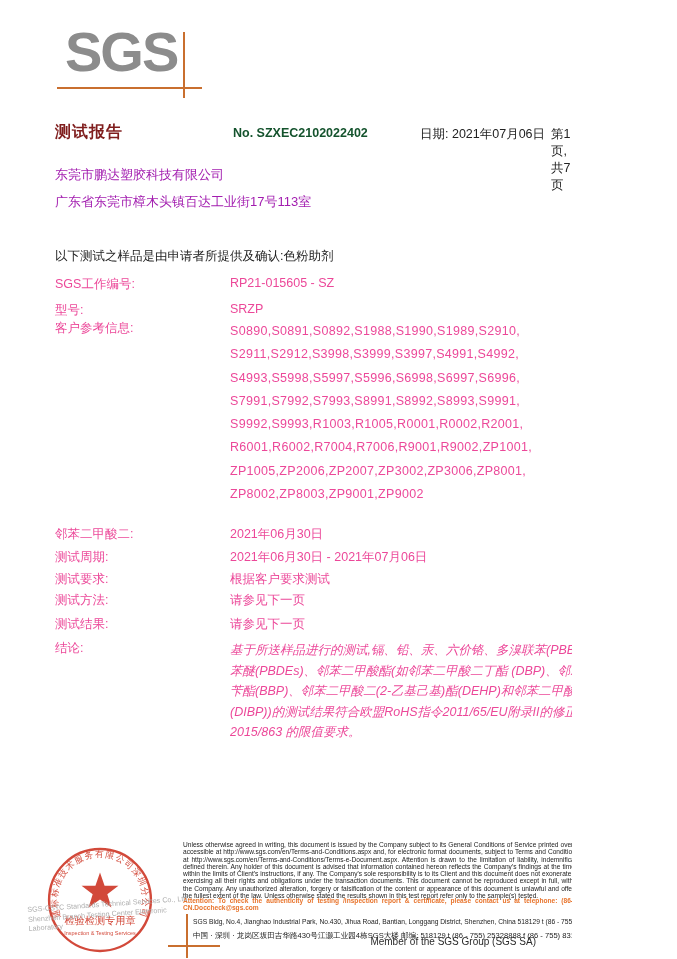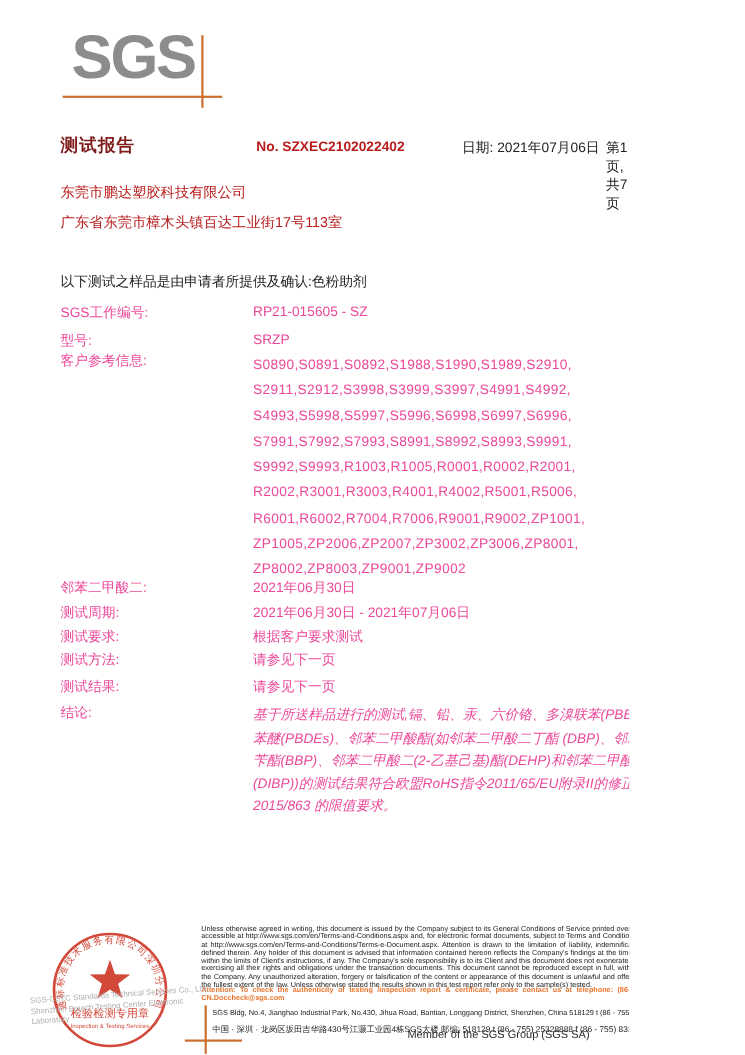--- a/index.html
+++ b/index.html
@@ -20,26 +20,26 @@
     position: absolute; left: 8px; top: -6px;
     font-size: 56px; font-weight: bold; color: #8c8c8c;
     letter-spacing: -2px; line-height: 1;
     font-family: "Liberation Sans", sans-serif;
   }
   .logo-hline { position: absolute; left: 0; top: 57px; width: 145px; height: 2px; background: #c96f2f; }
   .logo-vline { position: absolute; left: 126px; top: 2px; width: 2px; height: 66px; background: #c96f2f; }
 
   
   .hdr-title { position: absolute; left: 55px; top: 122px; font-size: 16px; font-weight: bold; color: #7f1d1d; letter-spacing: 1px; }
-  .hdr-no    { position: absolute; left: 233px; top: 126px; font-size: 12.5px; font-weight: 600; color: #b91c1c; }
+  .hdr-no    { position: absolute; left: 233px; top: 126px; font-size: 12.5px; font-weight: 600; color: #14532d; }
   .hdr-date  { position: absolute; left: 420px; top: 126px; font-size: 12.5px; color: #222; }
   .hdr-page  { position: absolute; left: 551px; top: 126px; font-size: 12.5px; color: #222; }
 
   
-  .applicant { position: absolute; left: 55px; top: 161px; font-size: 13px; line-height: 27px; color: #b91c1c; }
+  .applicant { position: absolute; left: 55px; top: 161px; font-size: 13px; line-height: 27px; color: #a21caf; }
 
   
   .intro { position: absolute; left: 55px; top: 248px; font-size: 12.5px; color: #222; }
 
   
   .frow { position: absolute; left: 55px; width: 585px; display: flex; font-size: 12.5px; color: #ec4899; }
   .frow .lbl { flex: 0 0 175px; }
   .frow .val { flex: 1; }
   .code-lines .code-line { display: block; line-height: 23.3px; letter-spacing: 0.3px; }
   .conclusion-val { line-height: 20.6px; font-style: italic; }
@@ -107,21 +107,20 @@
   </div>
 
   <div class="frow" style="top:320px">
     <span class="lbl">客户参考信息:</span>
     <span class="val code-lines">
       <span class="code-line">S0890,S0891,S0892,S1988,S1990,S1989,S2910,</span>
       <span class="code-line">S2911,S2912,S3998,S3999,S3997,S4991,S4992,</span>
       <span class="code-line">S4993,S5998,S5997,S5996,S6998,S6997,S6996,</span>
       <span class="code-line">S7991,S7992,S7993,S8991,S8992,S8993,S9991,</span>
       <span class="code-line">S9992,S9993,R1003,R1005,R0001,R0002,R2001,</span>
-      <span class="code-line">R2002,R3001,R3003,R4001,R4002,R5001,R5006,</span>
       <span class="code-line">R6001,R6002,R7004,R7006,R9001,R9002,ZP1001,</span>
       <span class="code-line">ZP1005,ZP2006,ZP2007,ZP3002,ZP3006,ZP8001,</span>
       <span class="code-line">ZP8002,ZP8003,ZP9001,ZP9002</span>
     </span>
   </div>
 
   <div class="frow" style="top:526px">
     <span class="lbl">邻苯二甲酸二:</span>
     <span class="val">2021年06月30日</span>
   </div>

